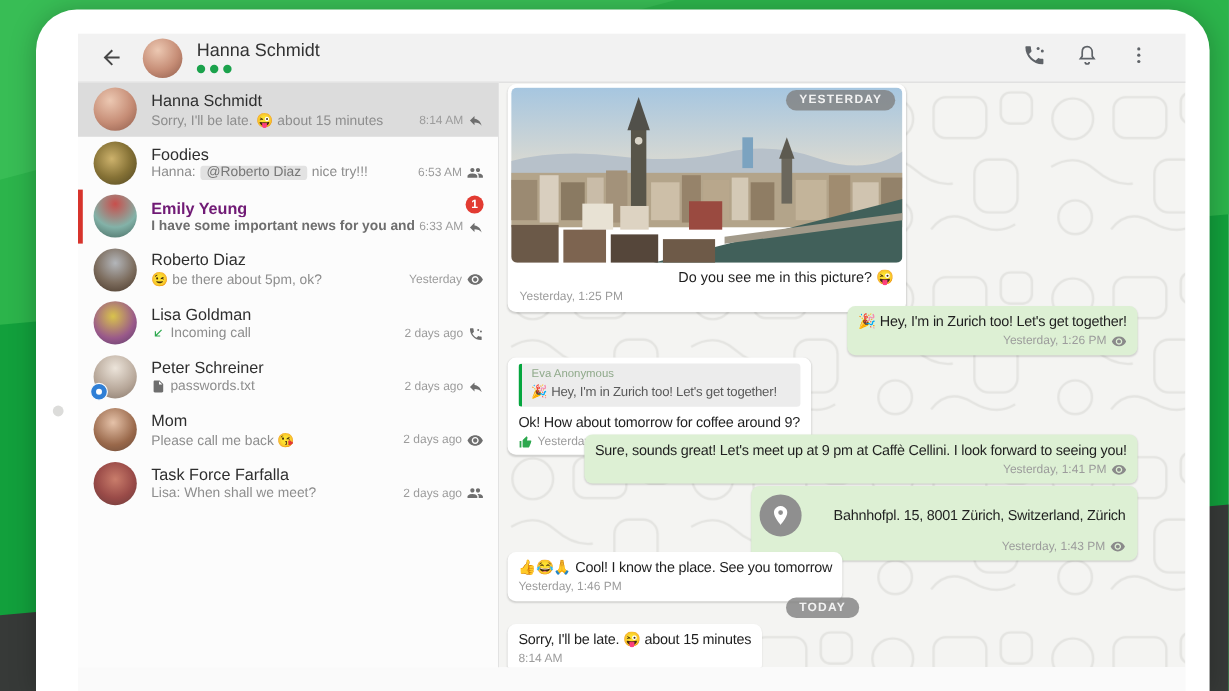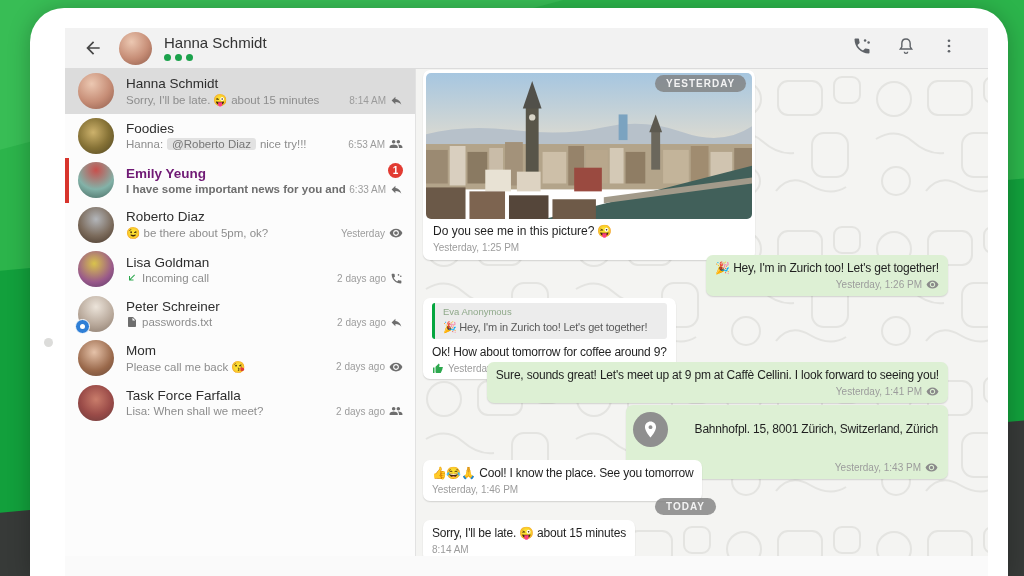--- a/index.html
+++ b/index.html
@@ -42,21 +42,21 @@
   
   .chat-panel{position:relative;flex:1;overflow:hidden;}
   .wallpaper{position:absolute;inset:0;}
   .msg{position:absolute;border-radius:7px;box-shadow:0 1px 1.5px rgba(0,0,0,.14);font-size:12px;color:#1f1f1f;line-height:1.35;padding:5px 9px 4px 9px;}
   .in{background:#ffffff;}
   .out{background:#ddf0d4;}
   .nowrap{white-space:nowrap;letter-spacing:-.2px;}
   .meta{font-size:10px;color:#9c9c9c;display:flex;align-items:center;gap:4px;margin-top:2px;white-space:nowrap;}
   .meta.right{justify-content:flex-end;}
   .day-pill{position:absolute;background:rgba(128,128,128,.8);color:#f2f2f2;font-size:10px;font-weight:bold;letter-spacing:1px;padding:3px 11px;border-radius:11px;z-index:3;}
-  .photo-bubble{padding:3px;width:332px;box-sizing:border-box;}
+  .photo-bubble{padding:3px;width:332px;box-sizing:border-box;text-align:right;}
   .photo-frame{width:326px;height:146px;border-radius:5px;overflow:hidden;display:block;}
   .photo-caption{padding:4px 7px 2px 7px;}
   .quote{border-left:3px solid #05a63f;background:#ececec;padding:3px 8px 4px 8px;border-radius:3px;margin-bottom:5px;}
   .quote-author{font-size:9.5px;color:#8fa98a;white-space:nowrap;}
   .quote-text{font-size:11px;color:#5a5a5a;white-space:nowrap;letter-spacing:-.2px;margin-top:1px;}
   .loc-row{display:flex;align-items:center;gap:27px;}
   .loc-circle{width:35px;height:35px;border-radius:50%;background:#8f8f8f;display:flex;align-items:center;justify-content:center;flex-shrink:0;}
   
   .av-hanna{background:radial-gradient(circle at 38% 30%,#ecc8b2,#c68d76 55%,#8d5a49);}
   .av-foodies{background:radial-gradient(circle at 42% 40%,#cdb26c,#867236 52%,#4c4320);}
@@ -391,21 +391,21 @@
 
         <div class="msg out" style="right:40px;top:336px;padding:7px 10px 4px 7px;">
           <div class="loc-row">
             <div class="loc-circle">
               <svg viewBox="0 0 24 24" width="19" height="19">
                   <path fill="#ffffff" d="M12 2C8.1 2 5 5.1 5 9c0 5.2 7 13 7 13s7-7.8 7-13c0-3.9-3.1-7-7-7zm0 9.5A2.5 2.5 0 1 1 12 6.5a2.5 2.5 0 0 1 0 5z"></path>
                 </svg>
             </div>
             <span class="nowrap">Bahnhofpl. 15, 8001 Zürich, Switzerland, Zürich</span>
           </div>
-          <div class="meta right" style="margin-top:14px;align-items:center;">
+          <div class="meta right" style="margin-top:2px;align-items:center;">
             <span>Yesterday, 1:43 PM</span>
             <svg viewBox="0 0 24 24" width="13" height="13">
                 <path fill="#8a8a8a" d="M12 4.5C7 4.5 2.7 7.6 1 12c1.7 4.4 6 7.5 11 7.5s9.3-3.1 11-7.5C21.3 7.6 17 4.5 12 4.5zM12 17c-2.8 0-5-2.2-5-5s2.2-5 5-5 5 2.2 5 5-2.2 5-5 5zm0-8c-1.7 0-3 1.3-3 3s1.3 3 3 3 3-1.3 3-3-1.3-3-3-3z"></path>
               </svg>
           </div>
         </div>
 
         <div class="msg in" style="left:7px;top:391px;">
           <div class="nowrap">👍😂🙏 Cool! I know the place. See you tomorrow</div>
           <div class="meta">

